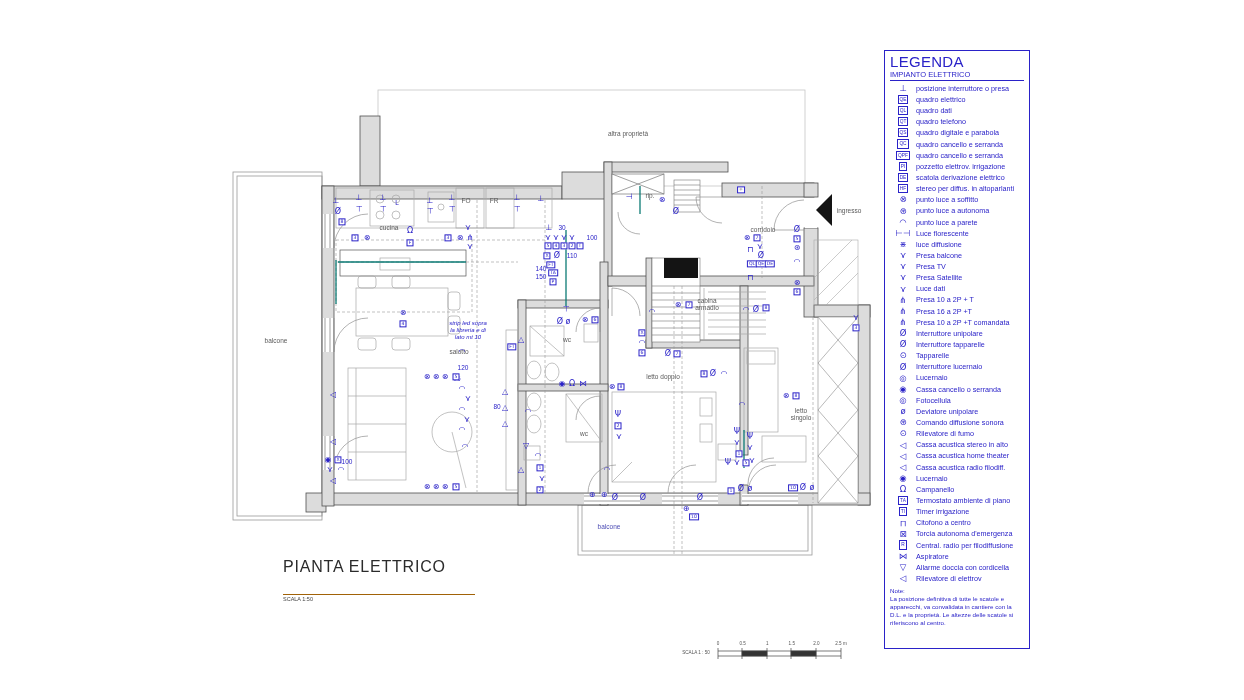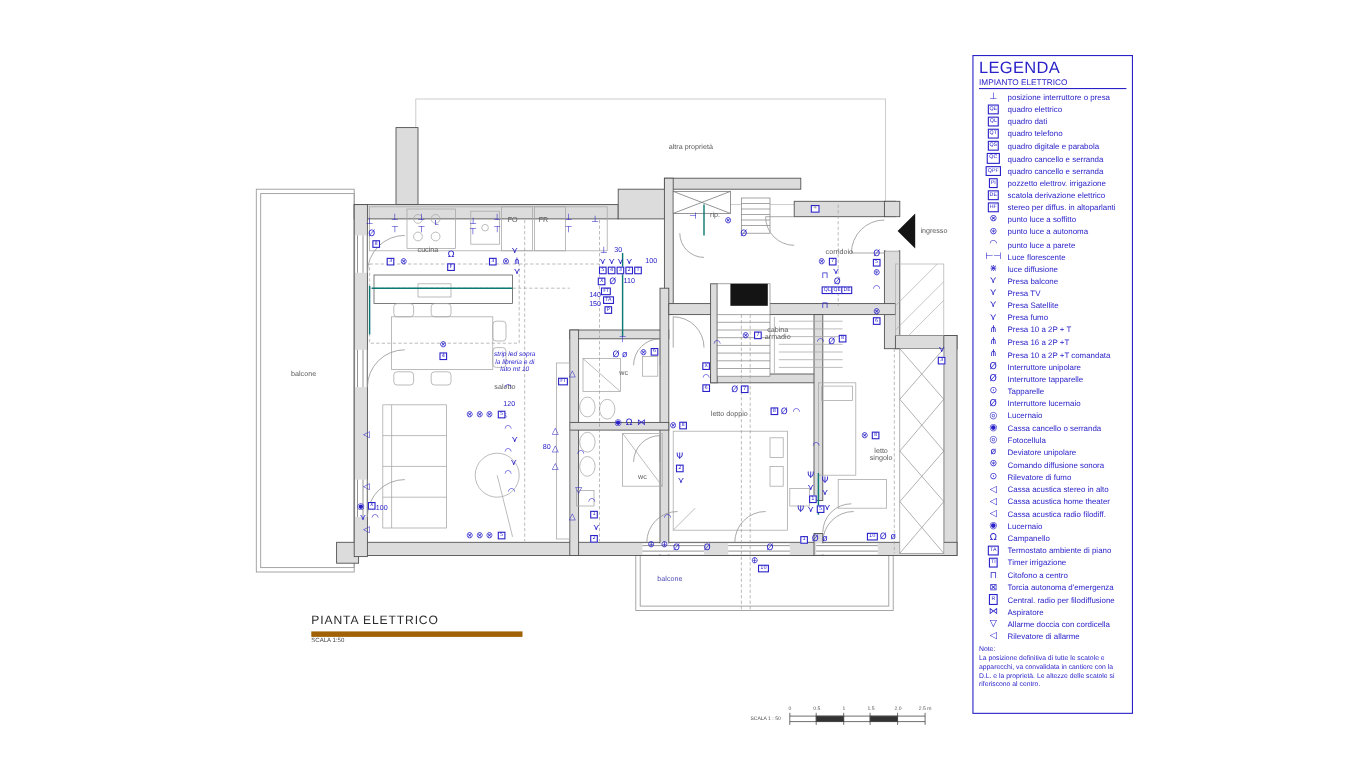--- a/index.html
+++ b/index.html
@@ -17,21 +17,21 @@
   #legend{position:absolute;left:884px;top:50px;width:146px;height:599px;border:1px solid #2a22c8;background:#fff;padding:3px 5px 2px 5px}
   .ltitle{font-size:15px;color:#2a22c8;letter-spacing:.3px;line-height:1.05}
   .lsub{font-size:7.5px;color:#2a22c8;border-bottom:1px solid #2a22c8;padding-bottom:1px;margin-bottom:2px}
   .lrow{display:flex;align-items:center;height:11.15px}
   .lic{width:26px;display:flex;justify-content:center;align-items:center;flex:none}
   .lglyph{font-size:8.5px;color:#2a22c8;font-family:"DejaVu Sans",sans-serif;line-height:1}
   .lbox{font-size:4.8px;color:#2a22c8;border:0.8px solid #2a22c8;padding:0 1px;line-height:1.5;background:#fff}
   .llab{font-size:7.2px;color:#2a22c8;flex:1;white-space:nowrap;overflow:hidden}
   .lnote{margin-top:3px;font-size:6.2px;color:#2a22c8;line-height:1.3}
   #titleblock{position:absolute;left:283px;top:558px;width:192px}
-  .tb-title{font-size:11px;color:#2b2b2b;letter-spacing:.8px;border-bottom:5px solid #a16207;padding-bottom:4px;width:192px}
+  .tb-title{font-size:16px;color:#2b2b2b;letter-spacing:.8px;border-bottom:1px solid #a16207;padding-bottom:18px;width:192px}
   .tb-scale{font-size:5.5px;color:#444;margin-top:1px}
 </style>
 </head>
 <body>
 
 <svg id="plan-svg" width="1244" height="700" viewBox="0 0 1244 700">
 
   <rect x="378" y="90" width="427" height="96" fill="none" stroke="#c6c6c6" stroke-width="0.8"></rect>
 
   <g fill="none" stroke="#9a9a9a" stroke-width="0.8">
@@ -567,21 +567,21 @@
       <div class="lrow">
         <span class="lic">
           <span class="lglyph">⋎</span>
         </span>
         <span class="llab">Presa Satellite</span>
       </div>
       <div class="lrow">
         <span class="lic">
           <span class="lglyph">⋎</span>
         </span>
-        <span class="llab">Presa fumo</span>
+        <span class="llab">Luce dati</span>
       </div>
       <div class="lrow">
         <span class="lic">
           <span class="lglyph">⋔</span>
         </span>
         <span class="llab">Presa 10 a 2P + T</span>
       </div>
       <div class="lrow">
         <span class="lic">
           <span class="lglyph">⋔</span>
@@ -723,20 +723,20 @@
       <div class="lrow">
         <span class="lic">
           <span class="lglyph">▽</span>
         </span>
         <span class="llab">Allarme doccia con cordicella</span>
       </div>
       <div class="lrow">
         <span class="lic">
           <span class="lglyph">◁</span>
         </span>
-        <span class="llab">Rilevatore di allarme</span>
+        <span class="llab">Rilevatore di elettrov</span>
       </div>
     </div>
   <div class="lnote">
     <span>Note:</span><br>
     <span>La posizione definitiva di tutte le scatole e apparecchi, va convalidata in cantiere con la D.L. e la proprietà. Le altezze delle scatole si riferiscono al centro.</span>
   </div>
 </div>
 
 </body></html>

